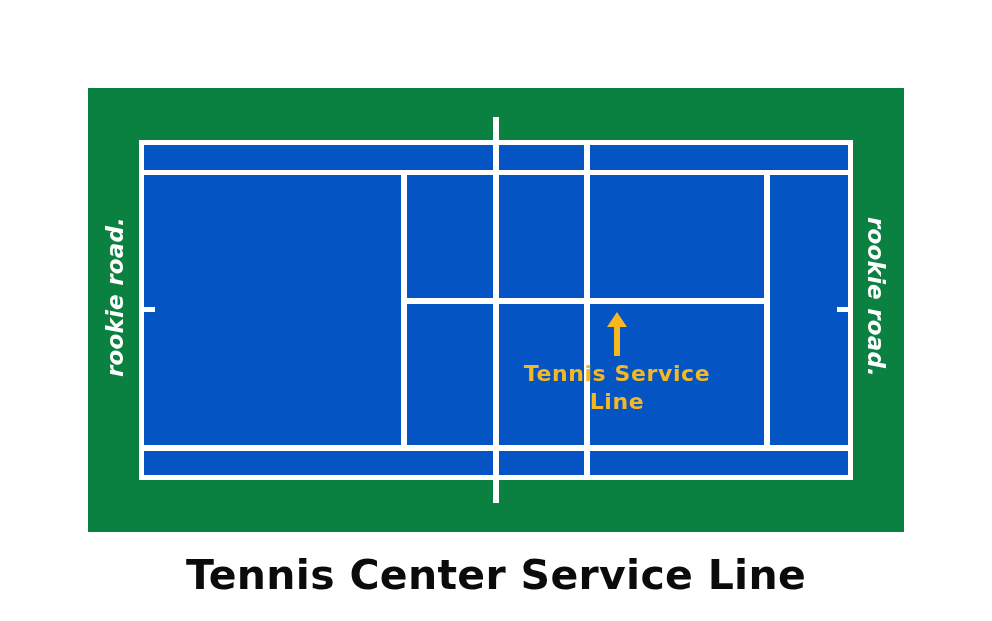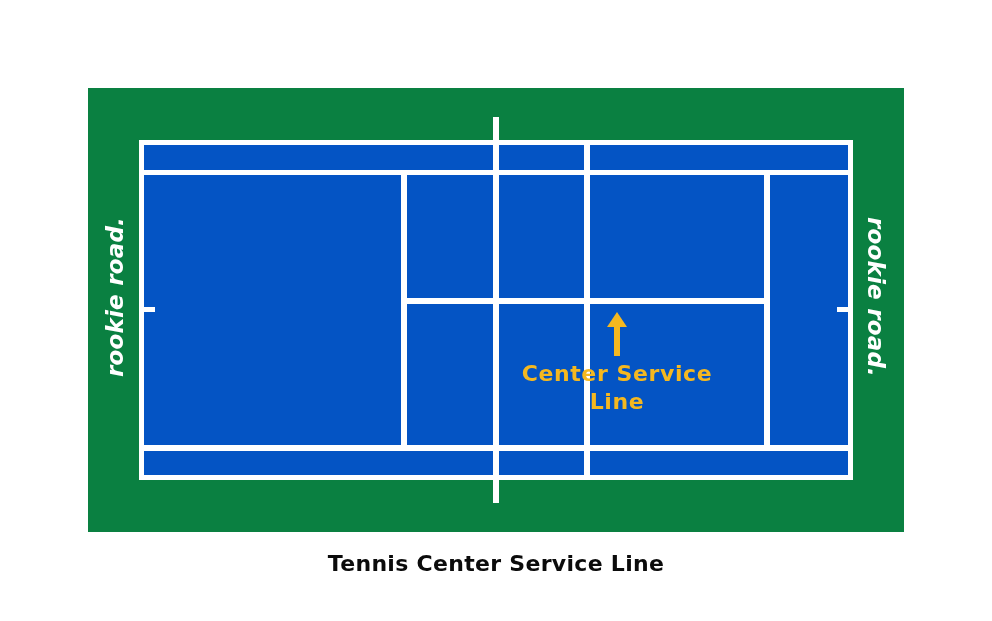--- a/index.html
+++ b/index.html
@@ -110,21 +110,21 @@
 
   
   #caption {
     position: absolute;
     left: 0;
     top: 551px;
     width: 992px;
     text-align: center;
     font-family: "DejaVu Sans", sans-serif;
     font-weight: bold;
-    font-size: 22px;
+    font-size: 41px;
     letter-spacing: 0.3px;
     color: #0b0b0b;
     user-select: none;
   }
 </style>
 </head>
 <body>
 
 <div id="diagram-stage">
 
@@ -156,18 +156,18 @@
 
   </div>
 
   <div class="net-line" style="left:405px; top:29px; height:386px;"></div>
 
   <svg class="callout-arrow" viewBox="0 0 22 44" aria-hidden="true">
     <rect x="8" y="12" width="6" height="32" fill="#f5b820"></rect>
     <polygon points="11,0 21,15 1,15" fill="#f5b820"></polygon>
   </svg>
 
-  <div class="callout" style="left:389px; top:272px; width:280px;">Center Service
+  <div class="callout" style="left:389px; top:272px; width:280px;">Tennis Service
 Line</div>
 
 </div>
 
 <div id="caption">Tennis Center Service Line</div>
 
 </body></html>

